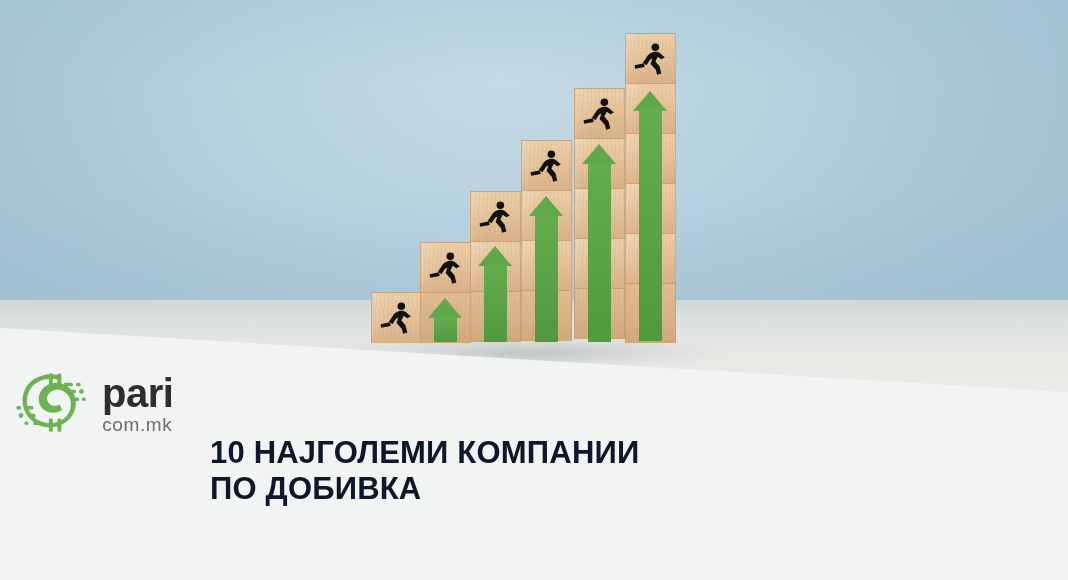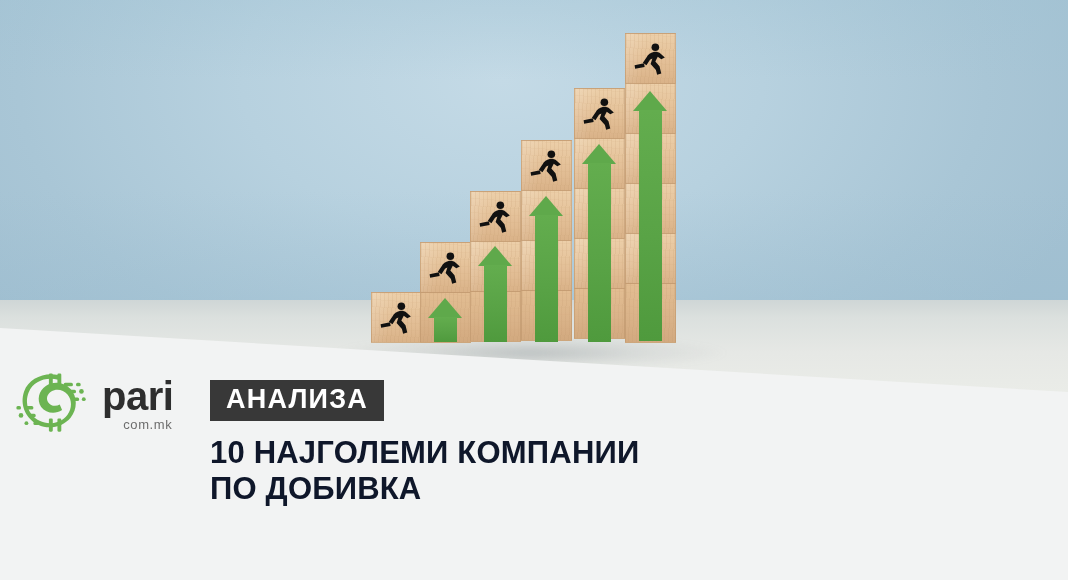--- a/index.html
+++ b/index.html
@@ -155,21 +155,21 @@
     align-items: flex-end;
     line-height: 1;
   }
   #logo-pari {
     font-size: 40px;
     font-weight: bold;
     color: #2e2e2e;
     letter-spacing: -0.5px;
   }
   #logo-dom {
-    font-size: 13px;
+    font-size: 19px;
     color: #6d6d6d;
     letter-spacing: .6px;
     margin-top: 2px;
     margin-right: 1px;
   }
 
   #badge {
     position: absolute;
     left: 210px;
     top: 25px;
@@ -336,20 +336,19 @@
           <rect x="24" y="64" width="7" height="4.5" rx="2"></rect>
           <circle cx="15" cy="66" r="2.5"></circle>
         </g>
       </svg>
       <div id="logo-word">
         <div id="logo-pari">pari</div>
         <div id="logo-dom">com.mk</div>
       </div>
     </div>
 
-    <div id="badge">АНАЛИЗА</div>
 
     <div id="title">10 НАЈГОЛЕМИ КОМПАНИИ
 ПО ДОБИВКА</div>
 
   </div>
 
 </div>
 
 </body></html>

